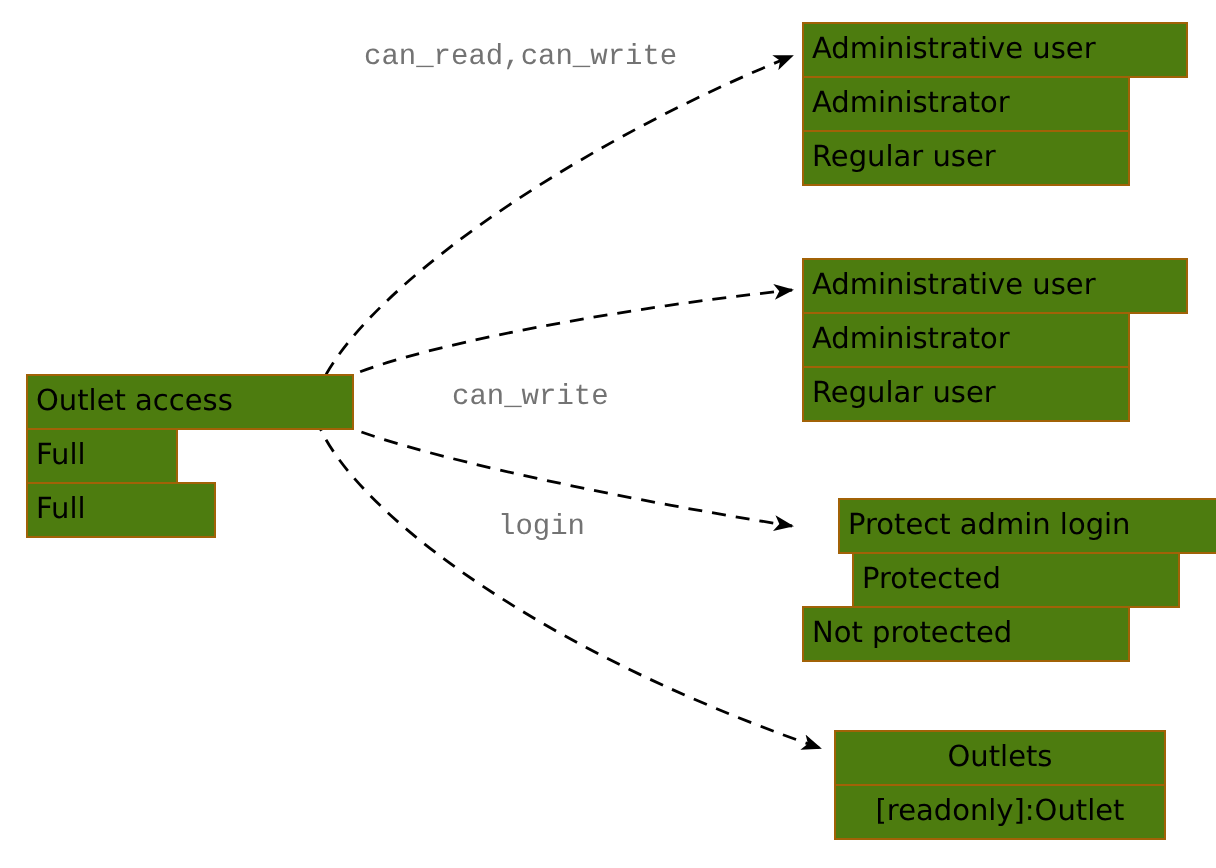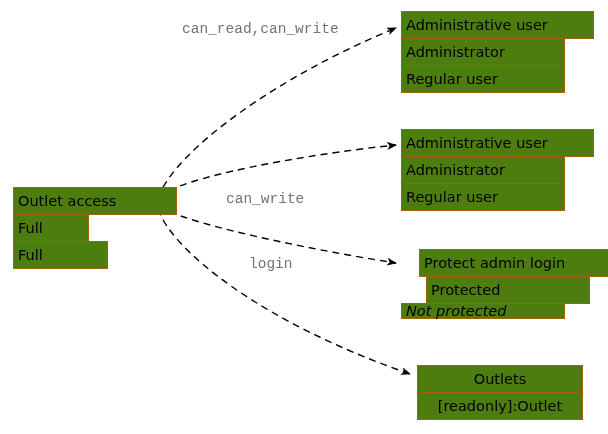--- a/index.html
+++ b/index.html
@@ -97,21 +97,21 @@
 
   <div class="node">
     <div class="cell" style="left:401px; top:129px; width:193px; height:28px;">Administrative user</div>
     <div class="cell" style="left:401px; top:156px; width:164px; height:28px;">Administrator</div>
     <div class="cell" style="left:401px; top:183px; width:164px; height:28px;">Regular user</div>
   </div>
 
   <div class="node">
     <div class="cell" style="left:419px; top:249px; width:193px; height:28px;">Protect admin login</div>
     <div class="cell" style="left:401px; top:276px; width:164px; height:28px;margin-left:25px;">Protected</div>
-    <div class="cell" style="left:401px; top:303px; width:164px; height:16px;font-style:italic;">Not protected</div>
+    <div class="cell" style="left:401px; top:303px; width:164px; height:28px;">Not protected</div>
   </div>
 
   <div class="node">
     <div class="cell center" style="left:417px; top:365px; width:166px; height:28px;">Outlets</div>
     <div class="cell center" style="left:417px; top:392px; width:166px; height:28px;">[readonly]:Outlet</div>
   </div>
 
   <div class="edge-label" style="left:182px; top:22px;">can_read,can_write</div>
 
 

